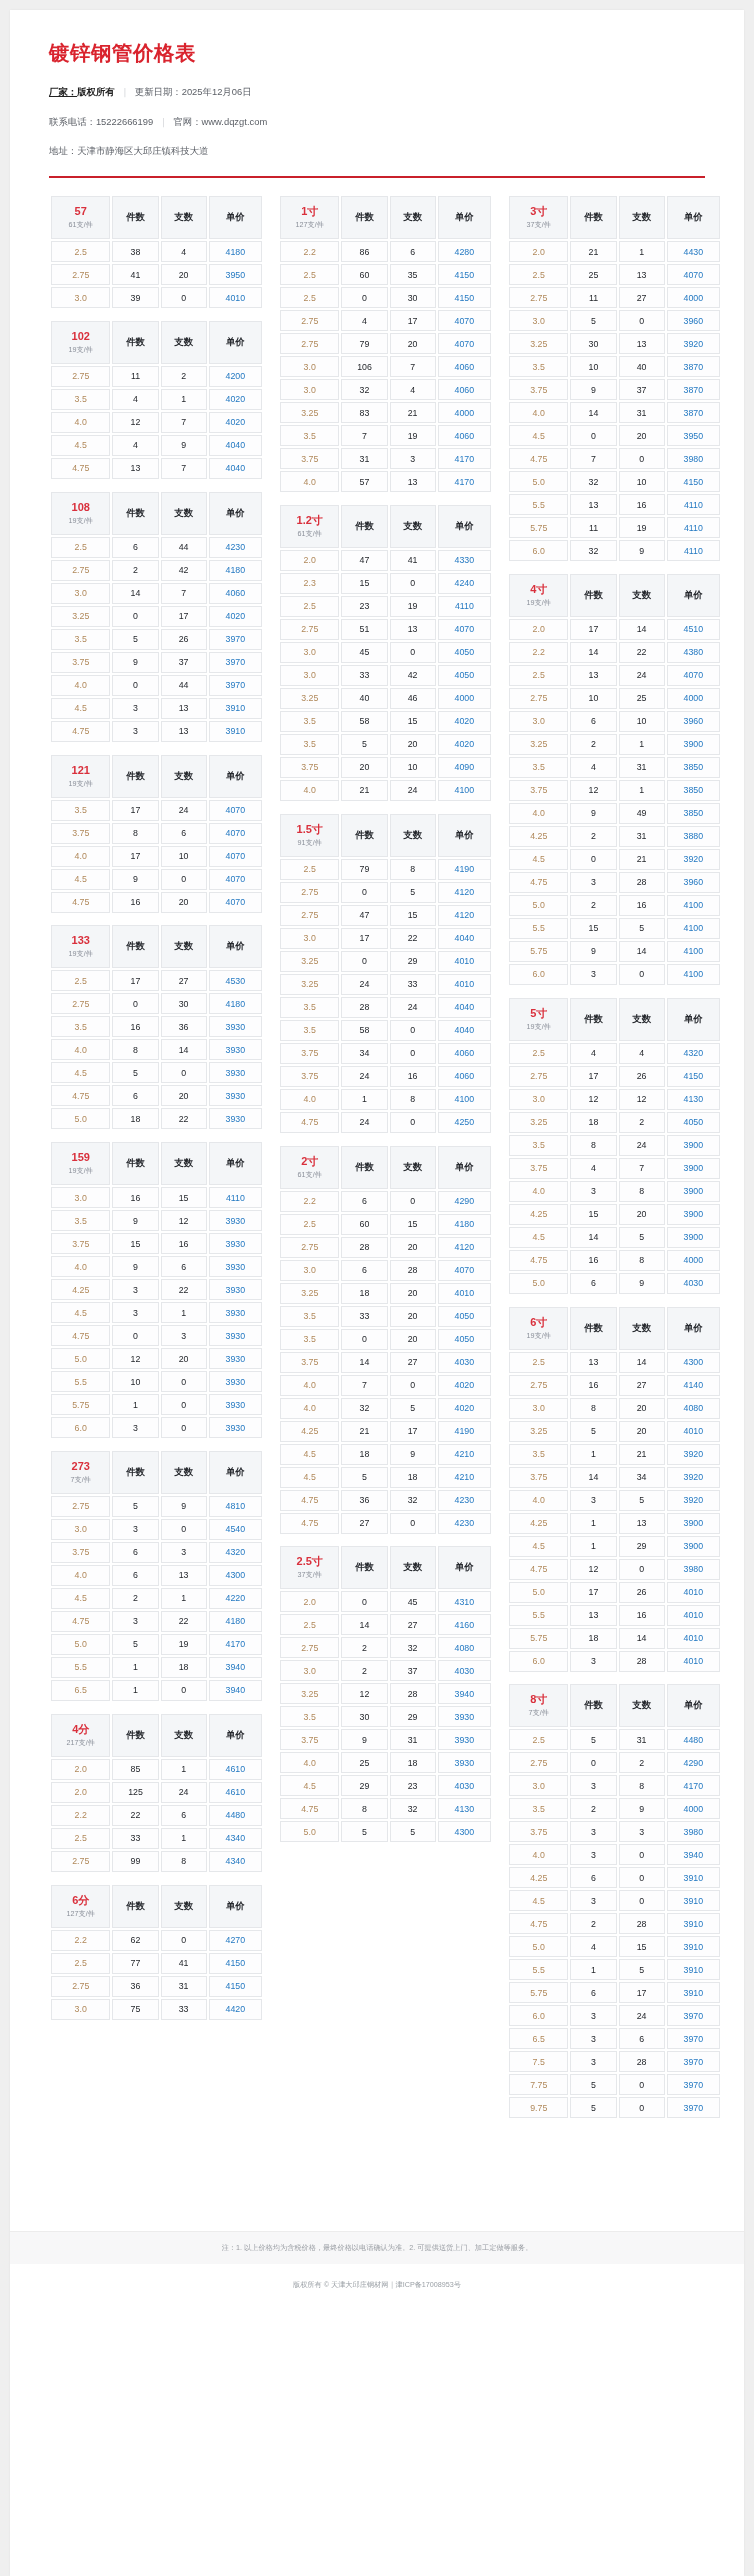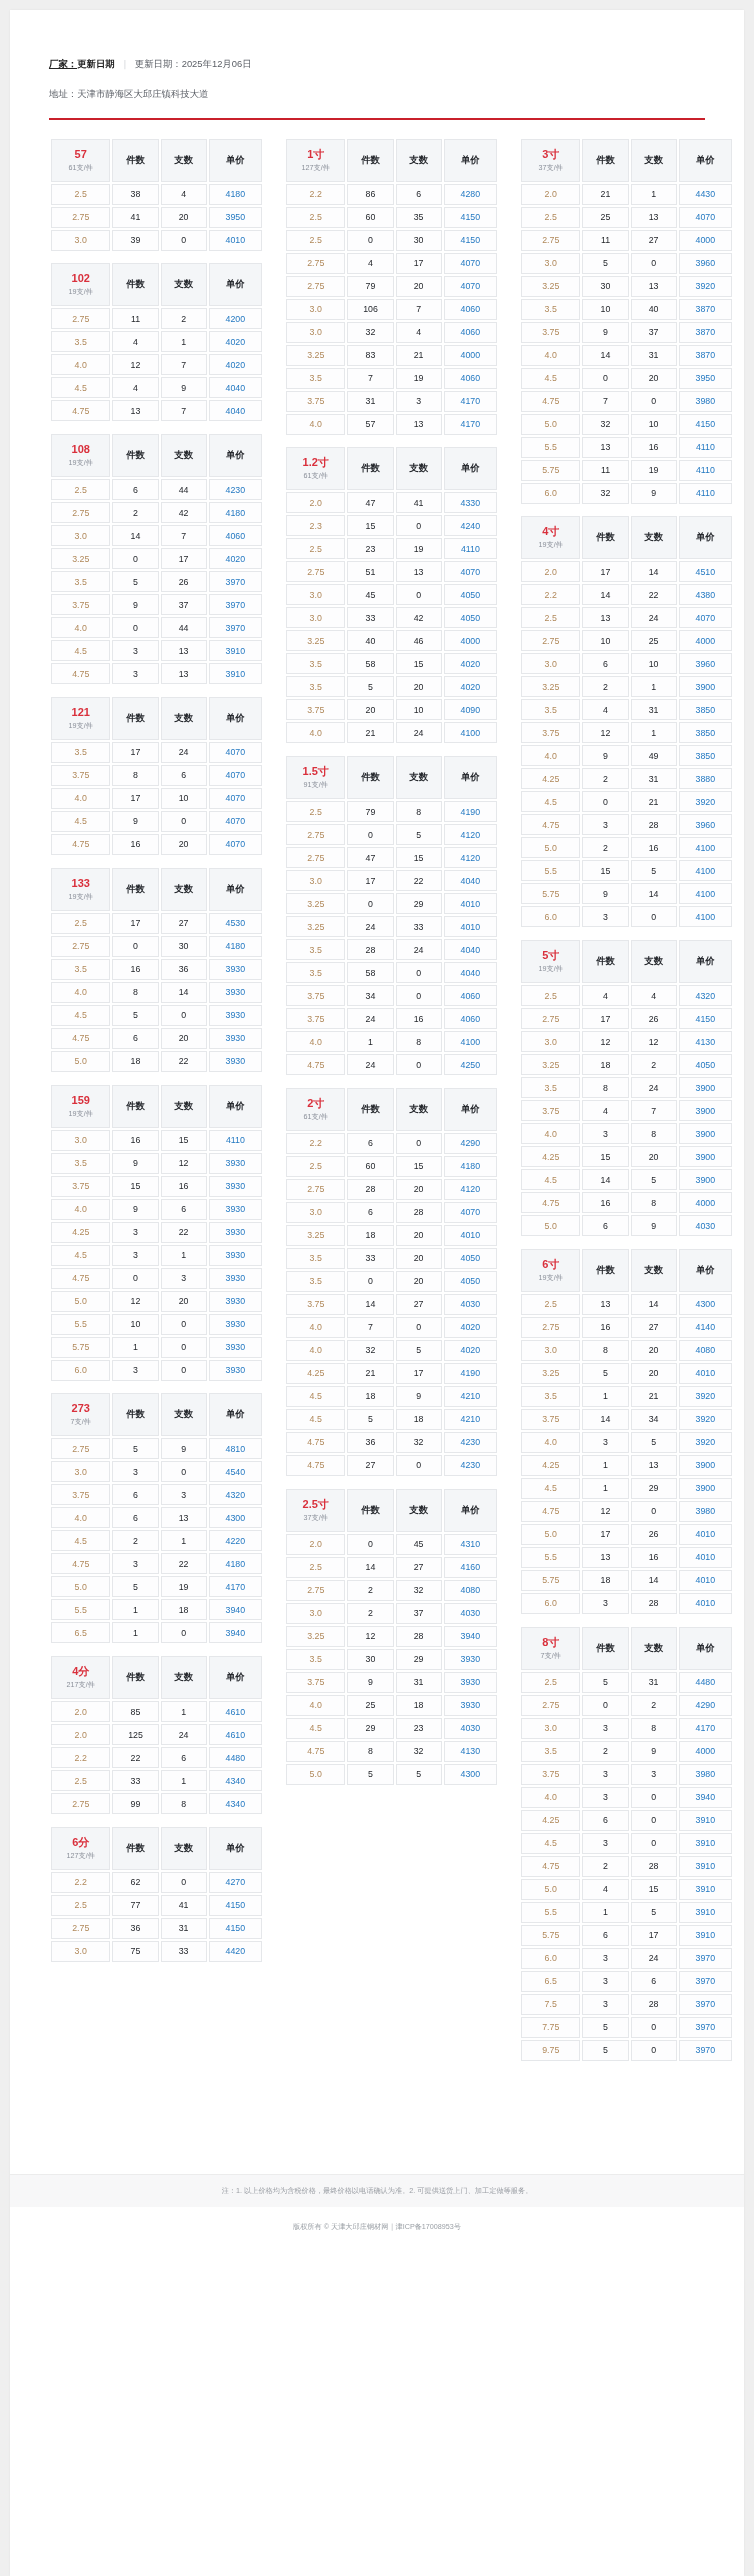--- a/index.html
+++ b/index.html
@@ -8,21 +8,21 @@
   .card { width:734px; min-height:2566px; margin:0 auto; background:#ffffff; box-shadow:0 0 2.2px rgba(0,0,0,0.06); }
   .content { padding:29px 39px 0 39px; }
   h1.title { margin:0; font-size:20.4px; font-weight:bold; color:#d9232d; letter-spacing:0.6px; }
   .meta { margin-top:19px; font-size:9.4px; color:#444; }
   .meta + .meta { margin-top:16.6px; }
   .m-label { font-weight:bold; color:#222;text-decoration:underline; }
   .m-strong { font-weight:bold; color:#222; }
   .m-sep { color:#c9ccd1; margin:0 5.5px; }
   .m-gray { color:#5b5f66; }
   .divider { margin-top:17.7px; height:1.7px; background:#c9202b; }
-  .tables { display:flex; gap:20px; margin-top:16.6px; align-items:flex-start; }
+  .tables { display:flex; gap:14px; margin-top:16.6px; align-items:flex-start; }
   .table-col { width:215px; display:flex; flex-direction:column; gap:8.8px; }
   table.price-table { width:215px; table-layout:fixed; border-collapse:separate; border-spacing:2.2px; }
   table.price-table col.c1 { width:29%; }
   table.price-table col.c2 { width:22.5%; }
   table.price-table col.c3 { width:22.5%; }
   table.price-table col.c4 { width:26%; }
   .price-table th, .price-table td { border:0.6px solid #e5e7ea; text-align:center; vertical-align:middle; }
   .price-table thead th { background:#f4f6f8; height:43px; padding:2.2px 1.1px; }
   .spec-name { color:#d9303c; font-weight:bold; font-size:11px; line-height:13.3px; }
   .spec-per { color:#8a8f99; font-size:7.2px; font-weight:normal; margin-top:1.7px; }
@@ -34,23 +34,27 @@
   .footnote-bar { margin-top:111px; border-top:0.6px solid #ececec; background:#f7f7f8; padding:11px 5.5px; text-align:center; font-size:7.2px; color:#999da3; }
   .copyright { padding:15.5px 5.5px 22px 5.5px; text-align:center; font-size:7.2px; color:#9ba0a6; }
 </style>
 </head>
 <body>
 
 <div class="page">
   <div class="card">
     <div class="content">
 
+      <h1 class="title">镀锌钢管价格表</h1>
 
       <div class="meta">
-        <span class="m-label">厂家：</span><span class="m-strong">更新日期</span><span class="m-sep">｜</span><span class="m-gray">更新日期：2025年12月06日</span>
+        <span class="m-label">厂家：</span><span class="m-strong">版权所有</span><span class="m-sep">｜</span><span class="m-gray">更新日期：2025年12月06日</span>
+      </div>
+      <div class="meta">
+        <span class="m-gray">联系电话：15222666199</span><span class="m-sep">｜</span><span class="m-gray">官网：www.dqzgt.com</span>
       </div>
       <div class="meta">
         <span class="m-gray">地址：天津市静海区大邱庄镇科技大道</span>
       </div>
 
       <div class="divider"></div>
 
       <div class="tables" id="tables-root">
           <div class="table-col">
   <table class="price-table">

